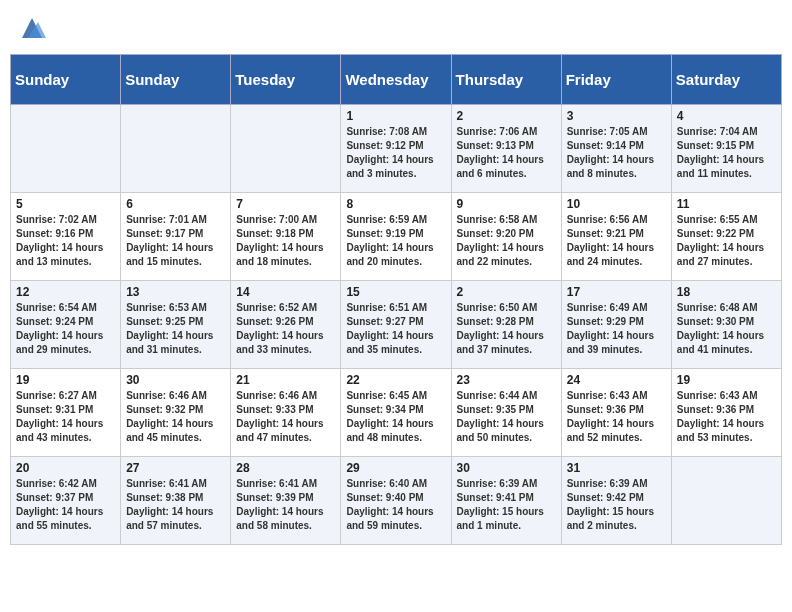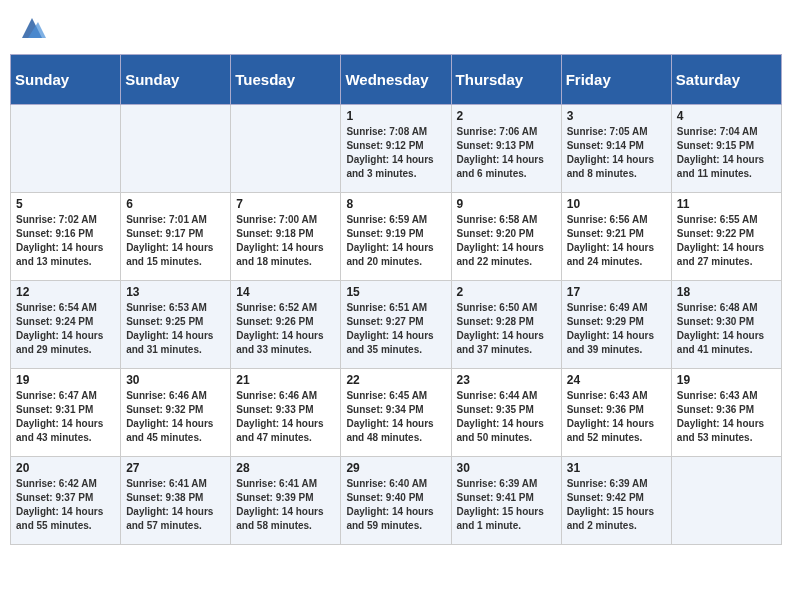--- a/index.html
+++ b/index.html
@@ -256,21 +256,21 @@
           <div class="day-number">18</div>
           <div class="cell-info">Sunrise: 6:48 AM
 Sunset: 9:30 PM
 Daylight: 14 hours
 and 41 minutes.</div>
         </td>
       </tr>
       <tr>
         <td>
           <div class="day-number">19</div>
-          <div class="cell-info">Sunrise: 6:47 AM
+          <div class="cell-info">Sunrise: 6:27 AM
 Sunset: 9:31 PM
 Daylight: 14 hours
 and 43 minutes.</div>
         </td>
         <td>
           <div class="day-number">30</div>
           <div class="cell-info">Sunrise: 6:46 AM
 Sunset: 9:32 PM
 Daylight: 14 hours
 and 45 minutes.</div>

